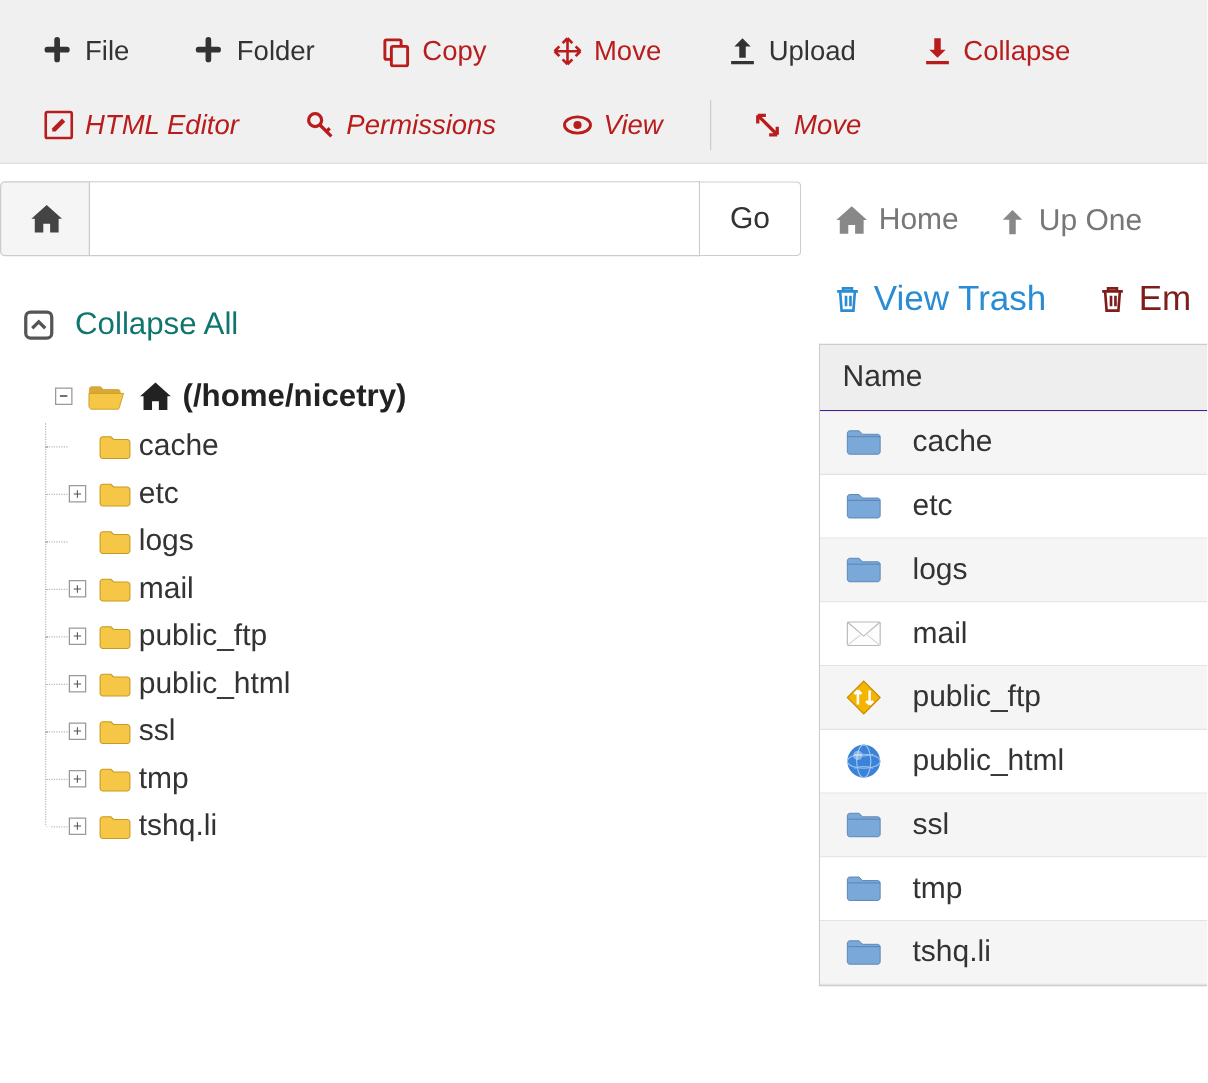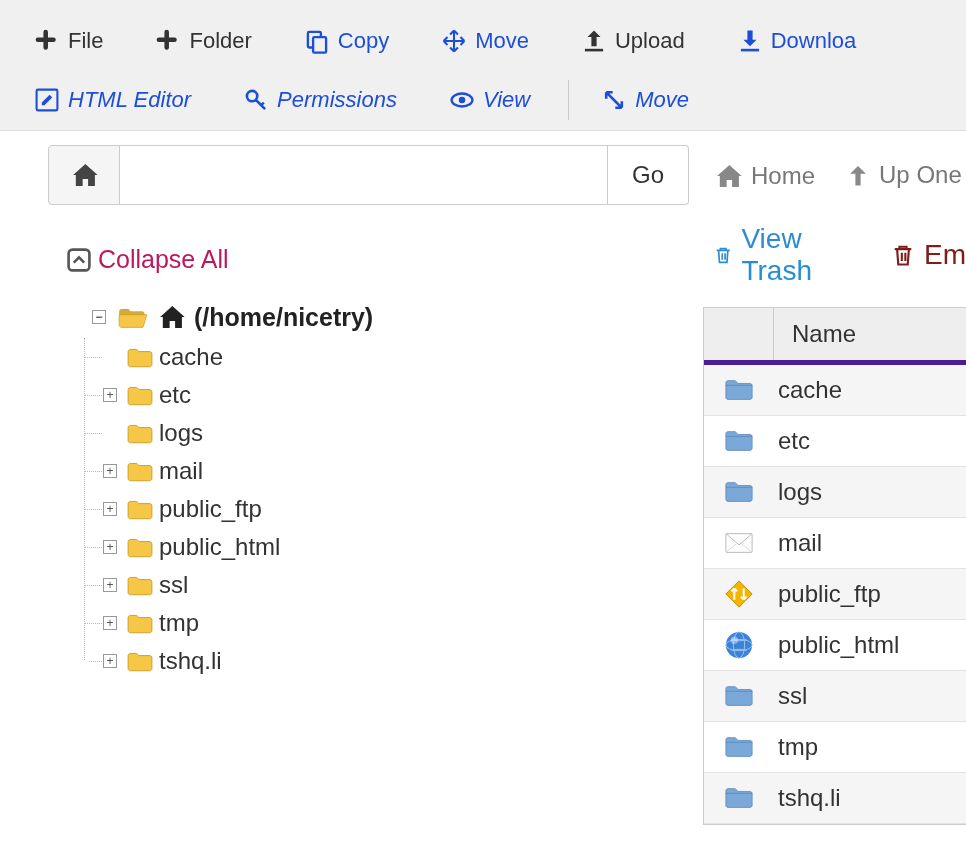--- a/index.html
+++ b/index.html
@@ -3,53 +3,53 @@
 <meta charset="utf-8">
 <style>
 * { box-sizing: border-box; margin: 0; padding: 0; }
 body { font-family: -apple-system, "Helvetica Neue", Arial, sans-serif; font-size: 22px; color: #555; overflow: hidden; width: 966px; height: 866px; background: #fff; }
 
 .toolbar { background: #f0f0f0; border-bottom: 1px solid #ddd; display: flex; flex-wrap: wrap; padding: 12px 0 0 0; }
 .toolbar-row { display: flex; width: 100%; padding: 10px 20px; align-items: center; }
 .toolbar-row.second { border-top: 0; font-style: italic; }
 .tb-btn { display: flex; align-items: flex-start; gap: 8px; padding: 6px 14px; margin-right: 24px; cursor: pointer; color: #555; white-space: nowrap; }
 .tb-btn.primary { color: #333; font-weight: 500; }
-.tb-btn.disabled { color: #1d4ed8; cursor: default; }
+.tb-btn.disabled { color: #b91c1c; cursor: default; }
 .tb-sep { width: 1px; height: 40px; background: #ccc; margin: 0 18px 0 0; }
 
-.content { display: flex; height: calc(100% - 160px); margin-left: 48px; }
+.content { display: flex; height: calc(100% - 160px); }
 .left-pane { width: 655px; padding: 14px 0 0 0; }
 .right-pane { flex: 1; padding: 14px 0 0 0; overflow: hidden; }
 
 .pathbar { display: flex; margin: 0 14px 30px 0; }
 .home-box { border: 1px solid #ccc; border-radius: 4px 0 0 4px; background: #f5f5f5; padding: 14px 20px; display: flex; align-items: center; }
 .path-input-box { flex: 1; border: 1px solid #ccc; border-left: none; height: 60px; }
 .path-input { width: 100%; height: 100%; border: none; outline: none; font-size: 22px; padding: 0 12px; }
 .go-btn { border: 1px solid #ccc; border-left: none; border-radius: 0 4px 4px 0; padding: 0 24px; display: flex; align-items: center; cursor: pointer; font-size: 24px; color: #333; }
 
-.collapse-all { display: flex; align-items: center; gap: 6px; padding: 10px 18px; cursor: pointer; font-size: 25px; color: #be185d; }
+.collapse-all { display: flex; align-items: center; gap: 16px; padding: 10px 18px; cursor: pointer; font-size: 25px; color: #0f766e; }
 
 .tree { padding: 18px 18px 0 26px; }
 .tree-root { display: flex; align-items: center; gap: 8px; font-weight: bold; color: #222; font-size: 25px; margin-bottom: 6px; }
 .tree-children { margin-left: 10px; border-left: 1px dotted #bbb; padding-left: 0; }
 .tree-item { display: flex; align-items: center; gap: 6px; padding: 5px 0 5px 0; font-size: 24px; color: #333; cursor: pointer; position: relative; }
 .tree-item::before { content: ""; position: absolute; left: -1px; top: 50%; width: 18px; border-top: 1px dotted #bbb; }
 .tree-item.last::after { content: ""; position: absolute; left: -1px; top: 50%; bottom: -100px; width: 4px; background: #fff; }
 .tree-expand { width: 14px; height: 14px; border: 1px solid #999; background: #fff; display: flex; align-items: center; justify-content: center; font-size: 12px; line-height: 1; color: #555; margin-left: 18px; margin-right: 4px; }
 .tree-noexpand { width: 14px; margin-left: 18px; margin-right: 4px; }
 
-.right-actions { display: flex; align-items: flex-start; gap: 30px; padding: 16px 0 16px 10px; color: #777; font-size: 24px; }
+.right-actions { display: flex; align-items: flex-end; gap: 30px; padding: 16px 0 16px 10px; color: #777; font-size: 24px; }
 .right-actions .ra-btn { display: flex; align-items: center; gap: 8px; cursor: pointer; white-space: nowrap; }
 .trash-row { display: flex; gap: 40px; padding: 16px 0 20px 10px; font-size: 28px; }
 .trash-row .trash-btn { display: flex; align-items: center; gap: 8px; cursor: pointer; }
 .trash-row .view-trash { color: #2a8dd4; }
 .trash-row .empty-trash { color: #7f1d1d; }
 
 .file-table { border: 1px solid #ccc; border-right: none; }
-.ft-header { display: flex; background: #eee; border-bottom: 5px solid #4c1d95; }
+.ft-header { display: flex; background: #eee; border-bottom: 1px solid #4c1d95; flex-direction: column; }
 .ft-header .ft-checkcol { width: 70px; border-right: 1px solid #ccc; }
 .ft-header .ft-namecol { flex: 1; padding: 12px 18px; font-size: 24px; color: #333; }
 .ft-row { display: flex; align-items: center; border-bottom: 1px solid #e3e3e3; padding: 10px 0; cursor: pointer; }
 .ft-row:nth-child(odd) { background: #f5f5f5; }
 .ft-row:nth-child(even) { background: #fff; }
 .ft-row .ft-iconcol { width: 70px; display: flex; justify-content: center; }
 .ft-row .ft-namecol { flex: 1; padding-left: 4px; font-size: 24px; color: #333; }
 
 
 .ico { display: inline-flex; width: 26px; height: 26px; }
@@ -170,21 +170,21 @@
       <div class="tb-btn primary">
         <svg class="ico" viewBox="0 0 20 20">
           <use href="#i-upload"></use>
         </svg>
         <span>Upload</span>
       </div>
       <div class="tb-btn disabled">
         <svg class="ico" viewBox="0 0 20 20">
           <use href="#i-download"></use>
         </svg>
-        <span>Downloa</span>
+        <span>Collapse</span>
       </div>
     </div>
   <div class="toolbar-row second" id="row2">
       <div class="tb-btn disabled">
         <svg class="ico" viewBox="0 0 20 20">
           <use href="#i-edit"></use>
         </svg>
         <span>HTML Editor</span>
       </div>
       <div class="tb-btn disabled">

